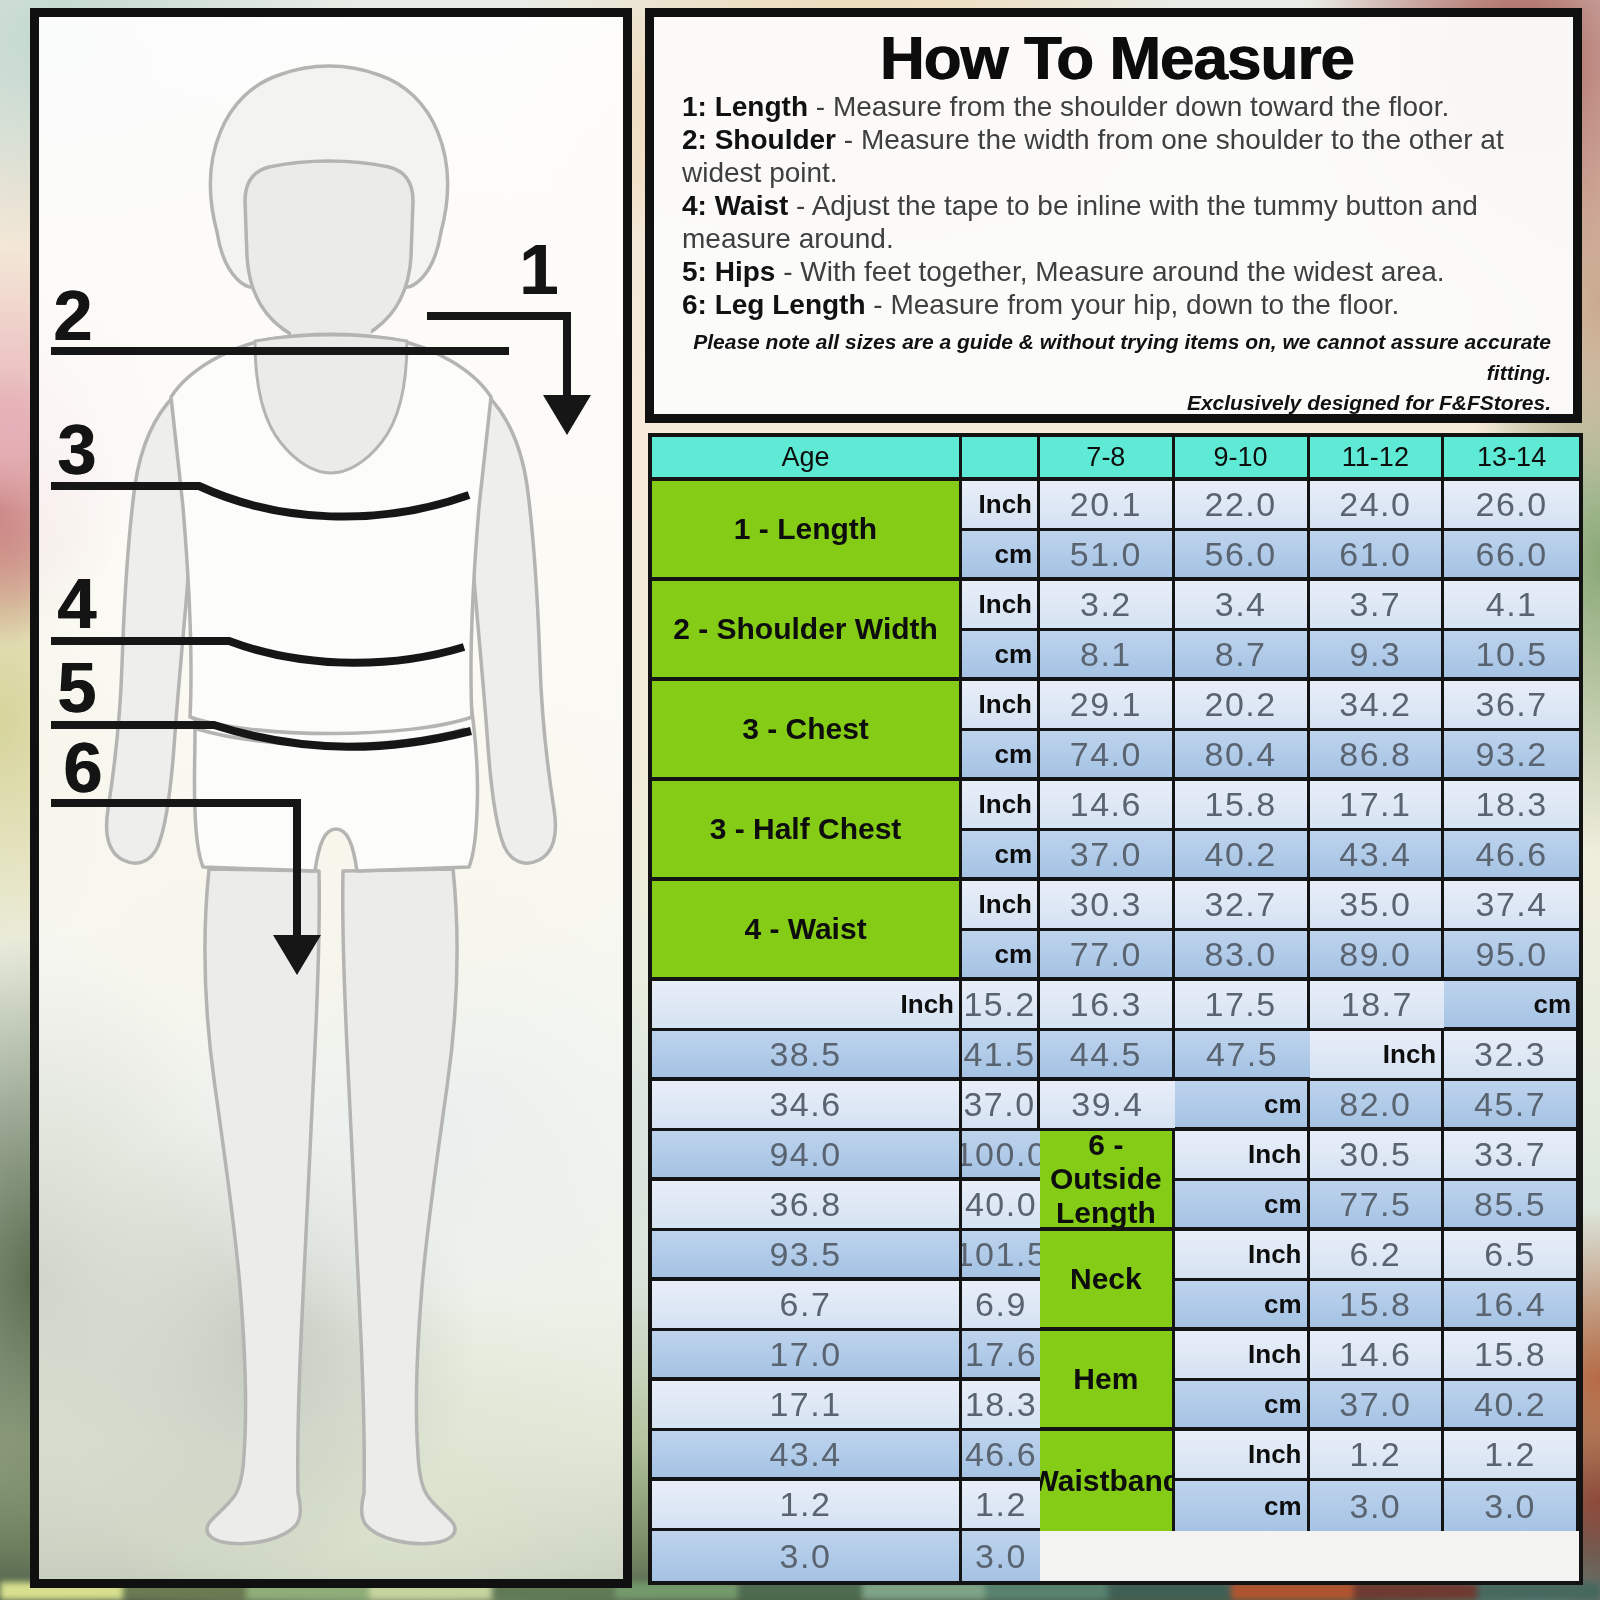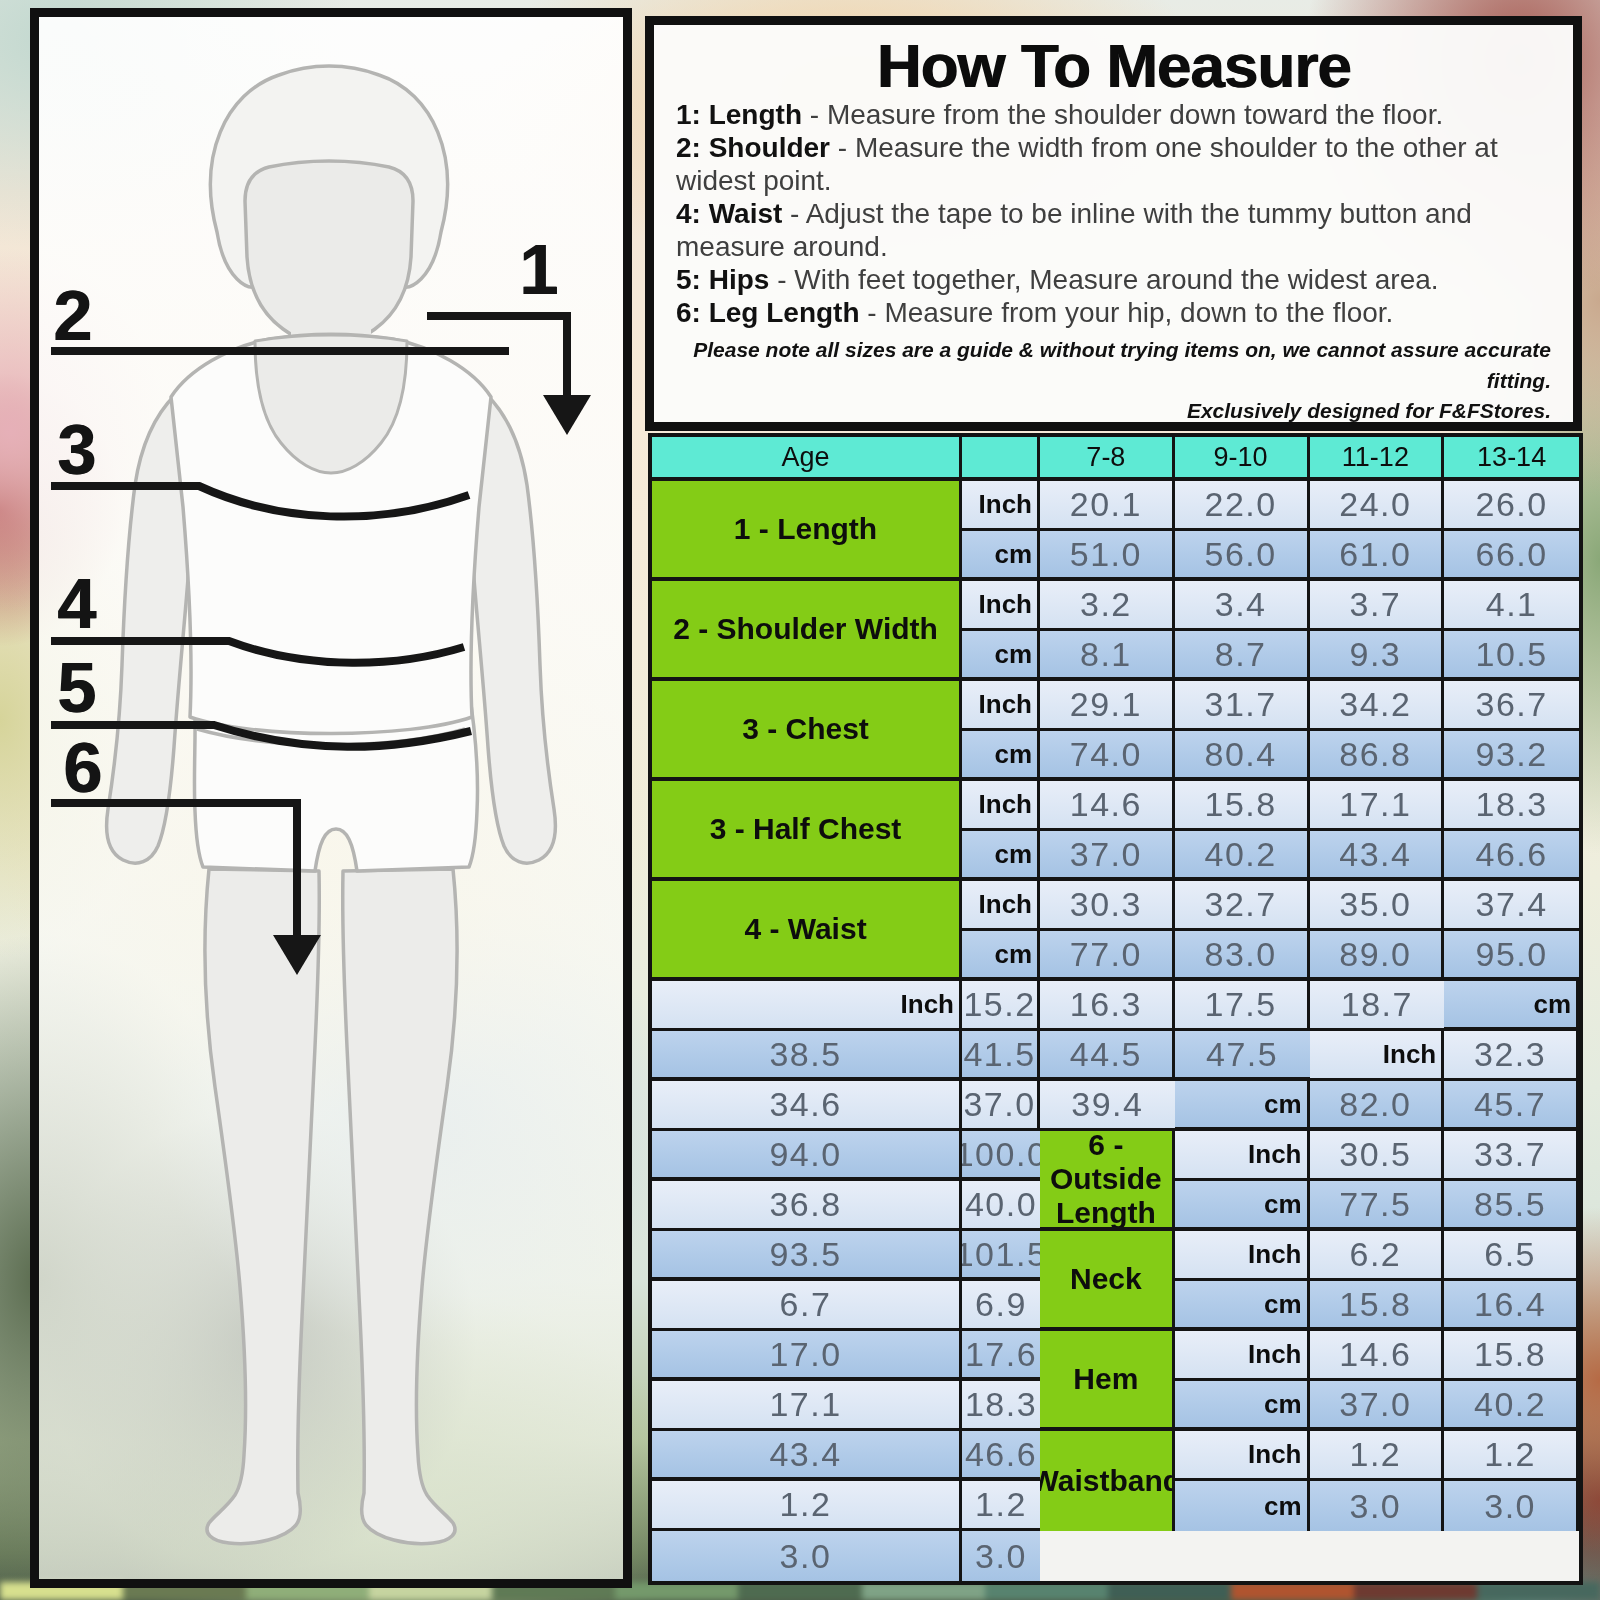--- a/index.html
+++ b/index.html
@@ -35,23 +35,23 @@
   .panel-figure{position:absolute;left:30px;top:8px;width:602px;height:1580px;
     border:9px solid #101010;box-sizing:border-box;z-index:10;
     background:linear-gradient(180deg,rgba(255,255,255,.92) 0%,rgba(252,252,249,.86) 40%,
                rgba(246,247,241,.78) 75%,rgba(240,243,233,.72) 100%);}
   .fig-inner{position:relative;width:100%;height:100%;}
   .fig-inner svg{position:absolute;inset:0;}
   .marker{position:absolute;font-size:70px;font-weight:800;line-height:1;color:#141414;
           text-shadow:1px 0 0 #141414;}
 
   
-  .panel-howto{position:absolute;left:645px;top:16px;width:937px;height:415px;
+  .panel-howto{position:absolute;left:645px;top:8px;width:937px;height:415px;
     border:9px solid #101010;box-sizing:border-box;z-index:10;
-    background:rgba(251,251,250,.97);padding:8px 22px 6px 22px;}
+    background:rgba(251,251,250,.97);padding:8px 22px 6px 28px;}
   .howto-title{font-size:62px;font-weight:900;color:#0c0c0c;text-align:center;
                letter-spacing:-1px;line-height:1.05;text-shadow:1px 0 0 #0c0c0c;}
   .howto-item{font-size:28px;line-height:1.18;color:#3f3f3f;}
   .howto-item b{color:#111;}
   .howto-notes{margin-top:6px;}
   .howto-note{font-size:21px;font-weight:bold;font-style:italic;color:#111;
               text-align:right;line-height:1.45;}
 
   
   .table-wrap{position:absolute;left:648px;top:433px;width:935px;height:1152px;
@@ -206,21 +206,21 @@
         <div class="c val inch">3.7</div>
         <div class="c val inch endcol">4.1</div>
         <div class="c unit cm">cm</div>
         <div class="c val cm">8.1</div>
         <div class="c val cm">8.7</div>
         <div class="c val cm">9.3</div>
         <div class="c val cm endcol">10.5</div>
         <div class="c lab" style="grid-row: span 2;">3 - Chest</div>
         <div class="c unit inch">Inch</div>
         <div class="c val inch">29.1</div>
-        <div class="c val inch">31.7</div>
+        <div class="c val inch">20.2</div>
         <div class="c val inch">34.2</div>
         <div class="c val inch endcol">36.7</div>
         <div class="c unit cm">cm</div>
         <div class="c val cm">74.0</div>
         <div class="c val cm">80.4</div>
         <div class="c val cm">86.8</div>
         <div class="c val cm endcol">93.2</div>
         <div class="c lab" style="grid-row: span 2;">3 - Half Chest</div>
         <div class="c unit inch">Inch</div>
         <div class="c val inch">14.6</div>

